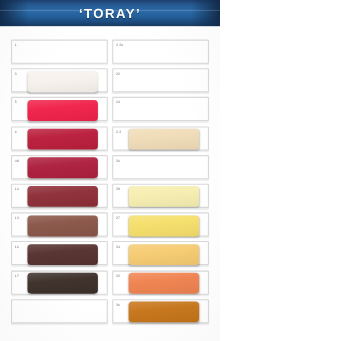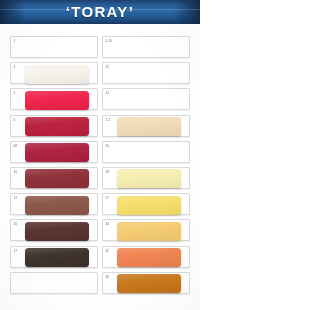--- a/index.html
+++ b/index.html
@@ -52,21 +52,21 @@
 
   #brand-title {
     position: absolute;
     left: 0;
     top: 0;
     width: 200px;
     height: 24px;
     line-height: 24px;
     text-align: center;
     color: #ffffff;
-    font-size: 15px;
+    font-size: 12px;
     font-weight: bold;
     letter-spacing: 1.3px;
     text-shadow: 0 1px 1px rgba(0,0,0,0.45);
     white-space: nowrap;
   }
 
   
   #swatch-sheet {
     position: absolute;
     left: 0;

